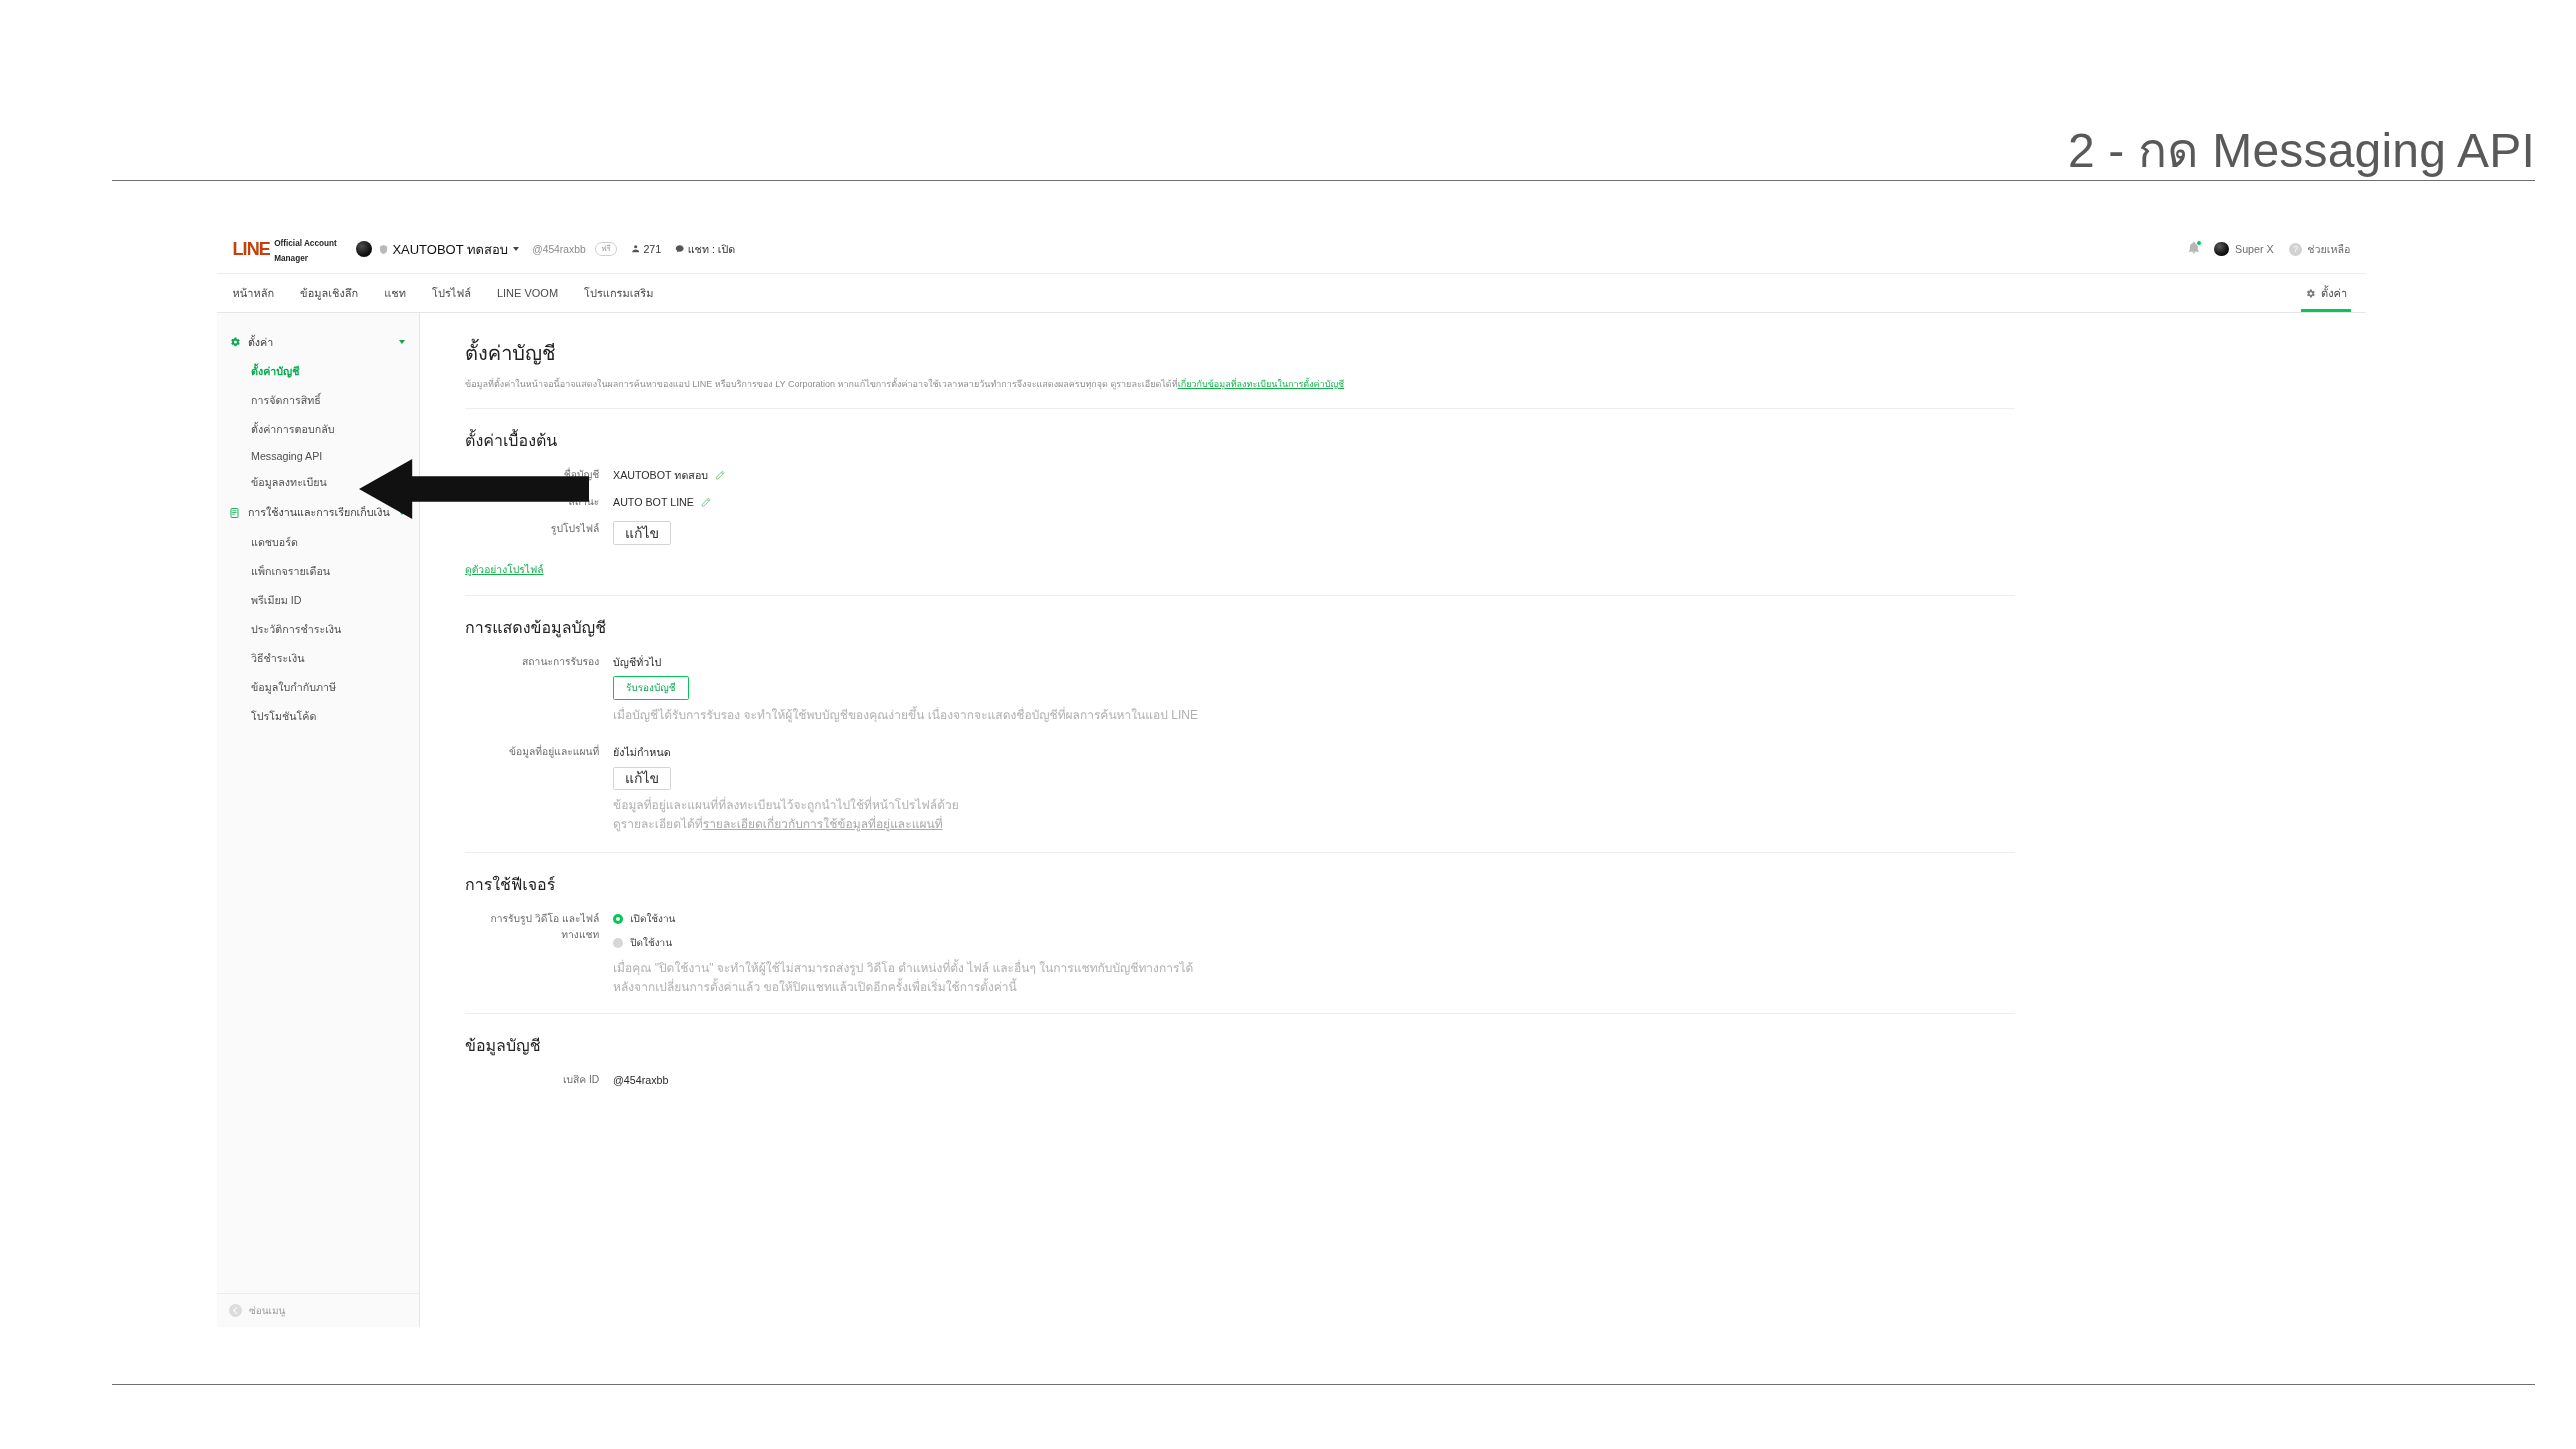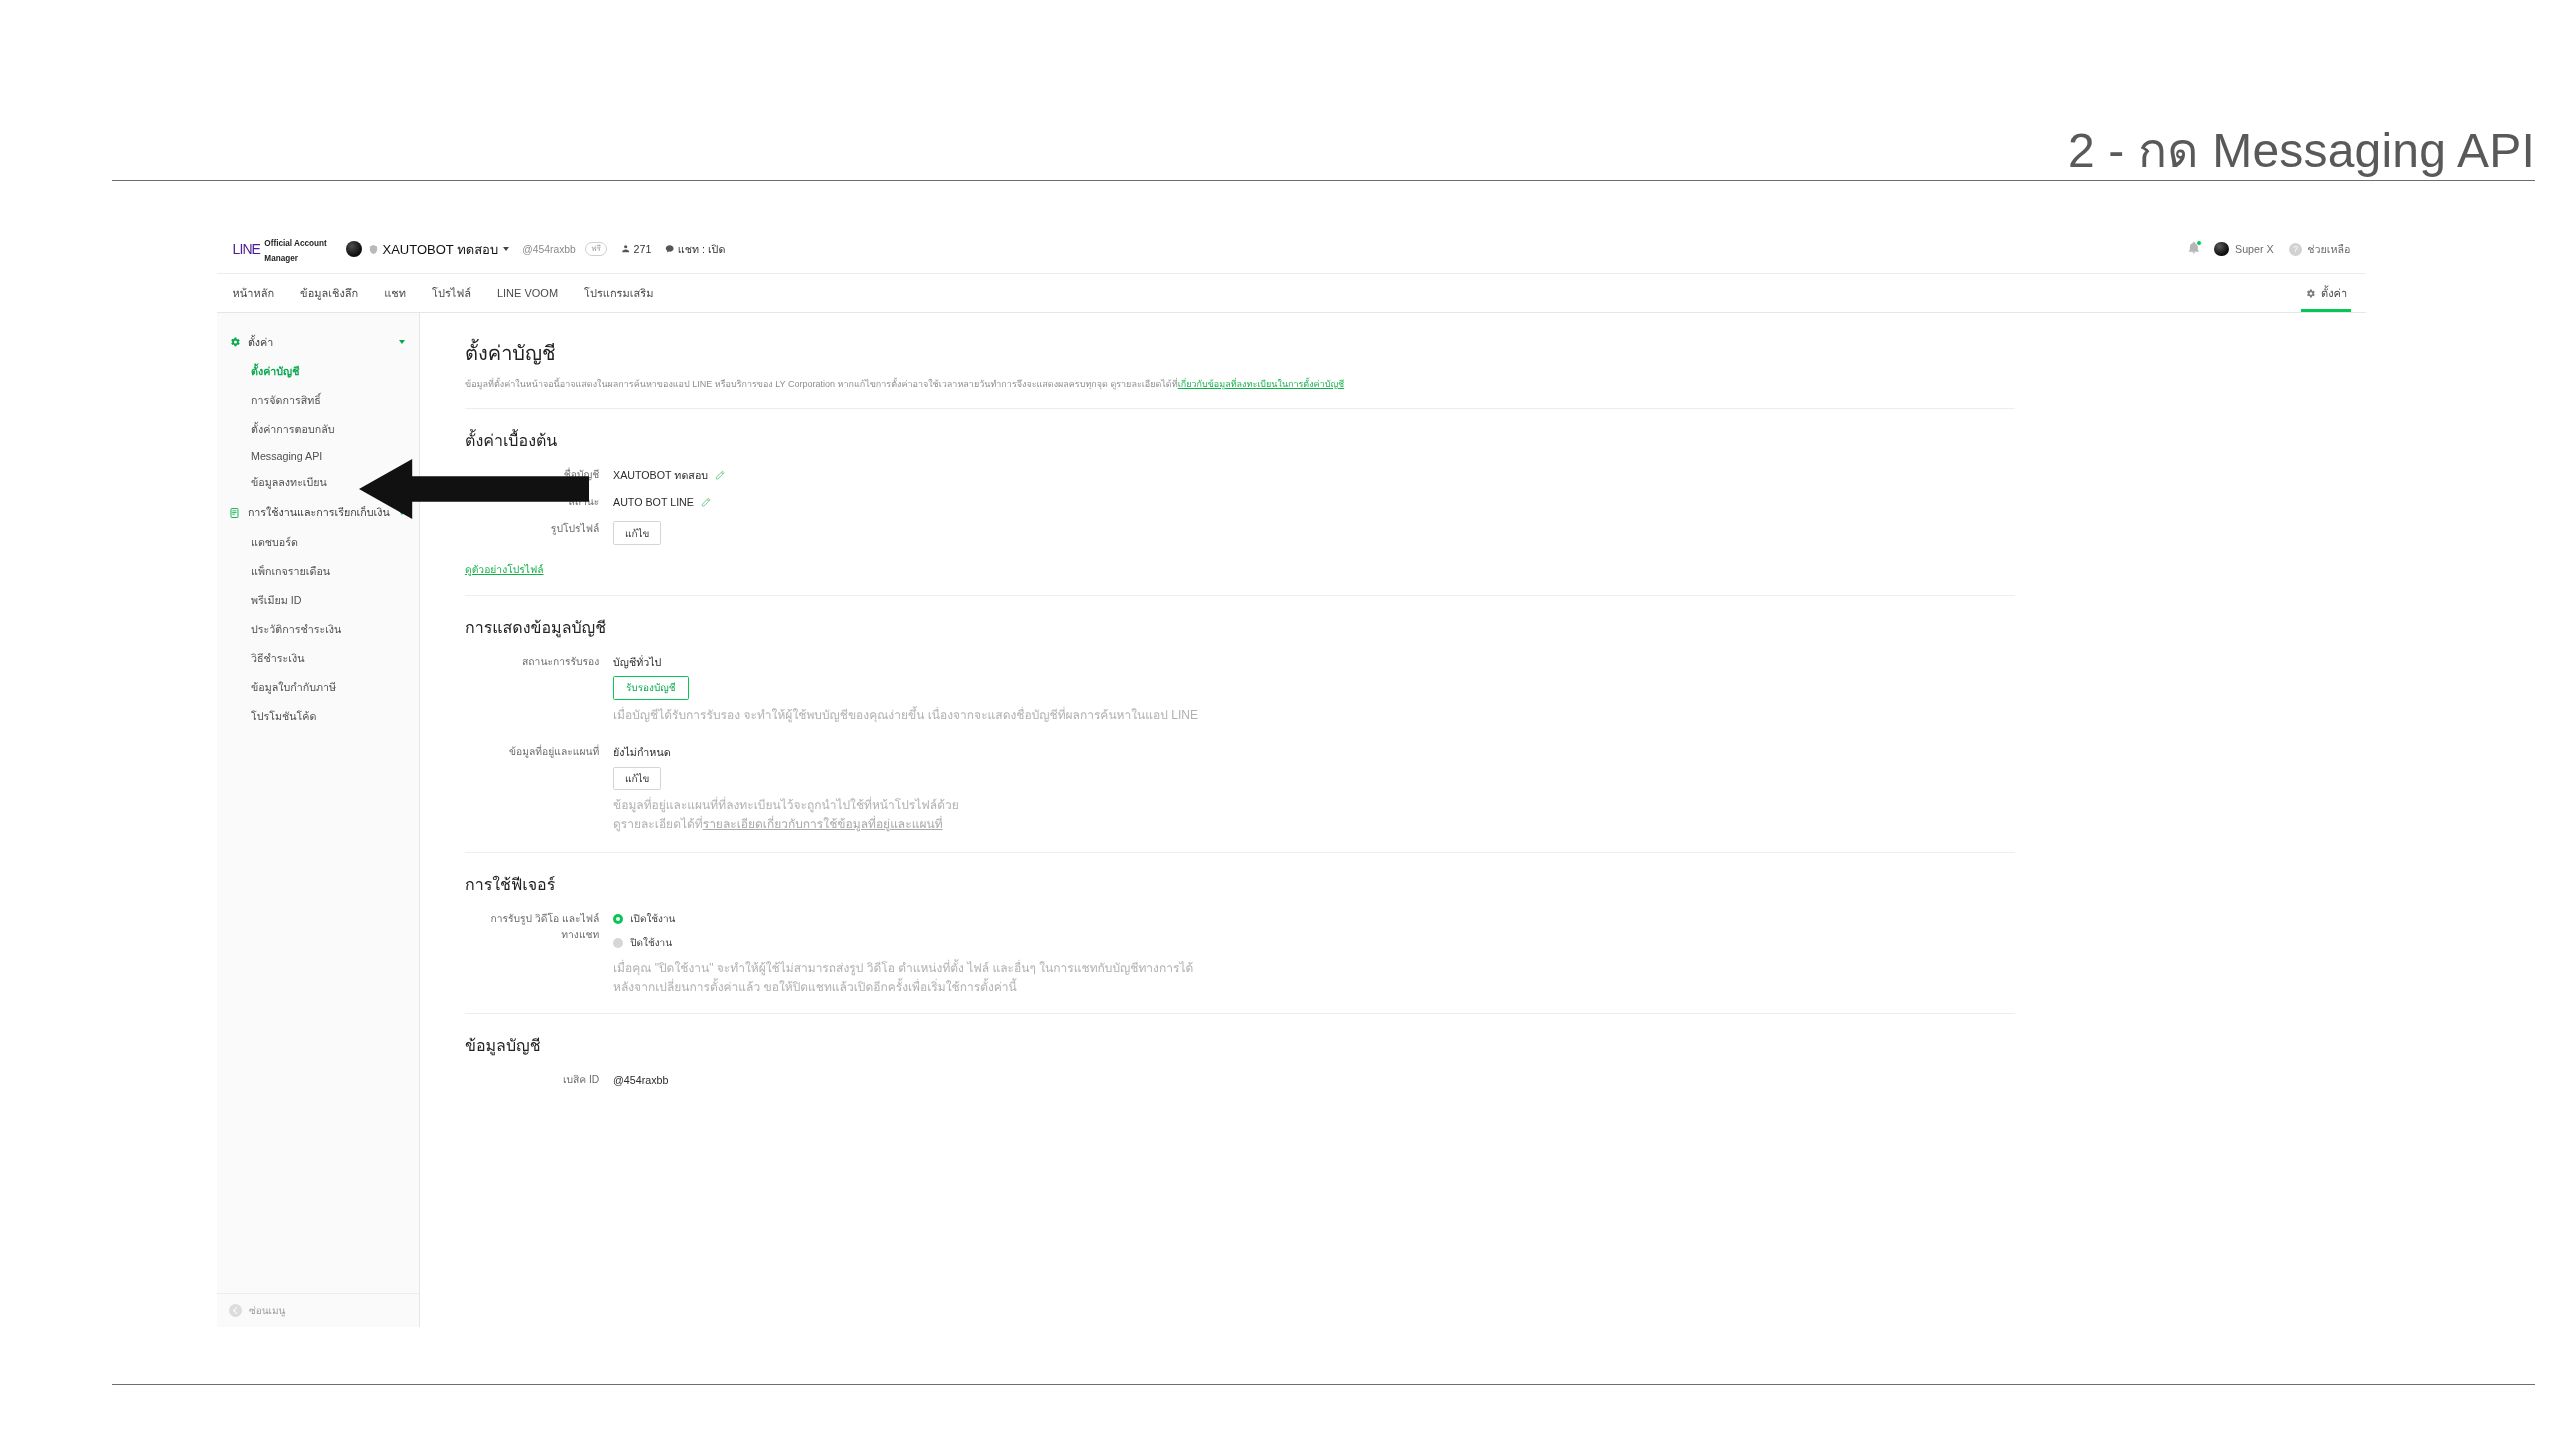--- a/index.html
+++ b/index.html
@@ -36,21 +36,21 @@
   }
 
   
   .appbar {
     position: relative; height: 49px; width: 100%;
     background: #fff; border-bottom: 0.9px solid #ececec;
     display: flex; align-items: center; padding: 0 15.5px;
   }
   .line-logo { display: flex; align-items: center; gap: 4.3px; margin-right: 19px; }
   .line-word {
-    font-weight: 400; font-size: 14px; color: #4c1d95; letter-spacing: -0.9px;
+    font-weight: 700; font-size: 18px; color: #c2410c; letter-spacing: -0.9px;
     font-family: "Liberation Sans", sans-serif;
   }
   .line-sub { font-size: 8.2px; line-height: 8.6px; font-weight: 700; color: #1f1f1f; }
 
   .acct-avatar {
     width: 16.3px; height: 16.3px; border-radius: 50%;
     background: radial-gradient(circle at 35% 32%, #4d4d4d 0%, #111 62%, #000 100%);
     margin-right: 6px; flex: none;
   }
   .shield-ic { width: 11px; height: 11px; margin-right: 3.4px; flex: none; }
@@ -161,21 +161,21 @@
     width: 148px; flex: none; text-align: right; padding-right: 13.7px;
     font-size: 10.3px; color: #6a6a6a; line-height: 16.3px;
   }
   .field-label .l2 { display: block; }
   .field-value { font-size: 10.7px; color: #2b2b2b; line-height: 16.3px; }
   .val-row { display: flex; align-items: center; gap: 6.9px; }
   .pencil { width: 10.3px; height: 10.3px; flex: none; }
 
   .btn-outline {
     display: inline-block; border: 0.9px solid #d4d4d4; background: #fff;
-    padding: 4.3px 11px; font-size: 10px; color: #333; border-radius: 1.7px;
+    padding: 4.3px 11px; font-size: 14px; color: #333; border-radius: 1.7px;
     cursor: pointer; line-height: 13px;
   }
   .btn-green-outline {
     display: inline-block; border: 0.9px solid #06c755; background: #fff;
     padding: 4.3px 12px; font-size: 10px; color: #06a94d; border-radius: 1.7px;
     cursor: pointer; line-height: 13px;
   }
   .link-green {
     display: inline-block; color: #14b14b; font-size: 10.3px;
     text-decoration: underline; margin-top: 5.2px; cursor: pointer;

